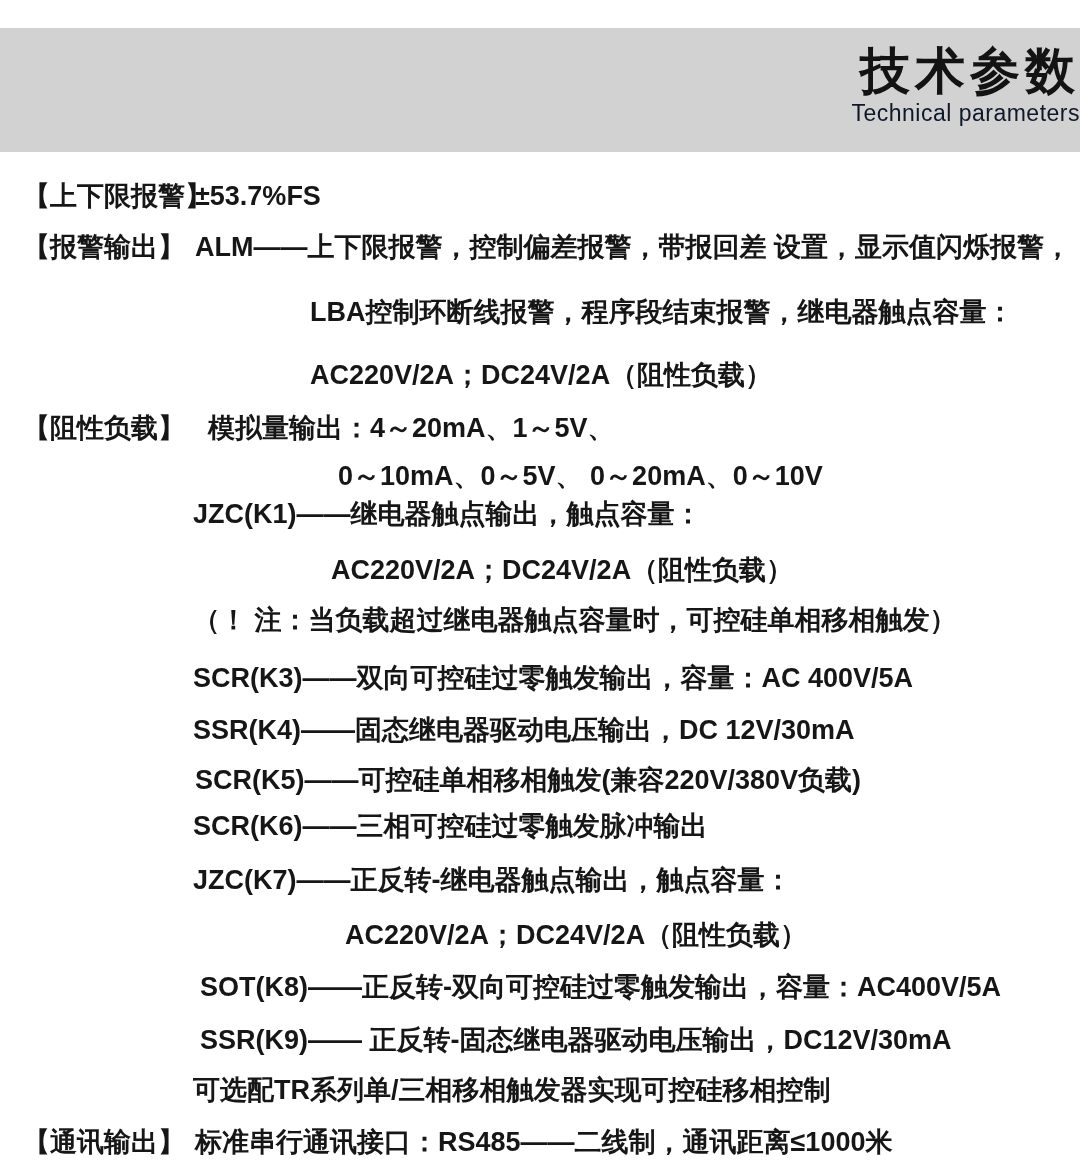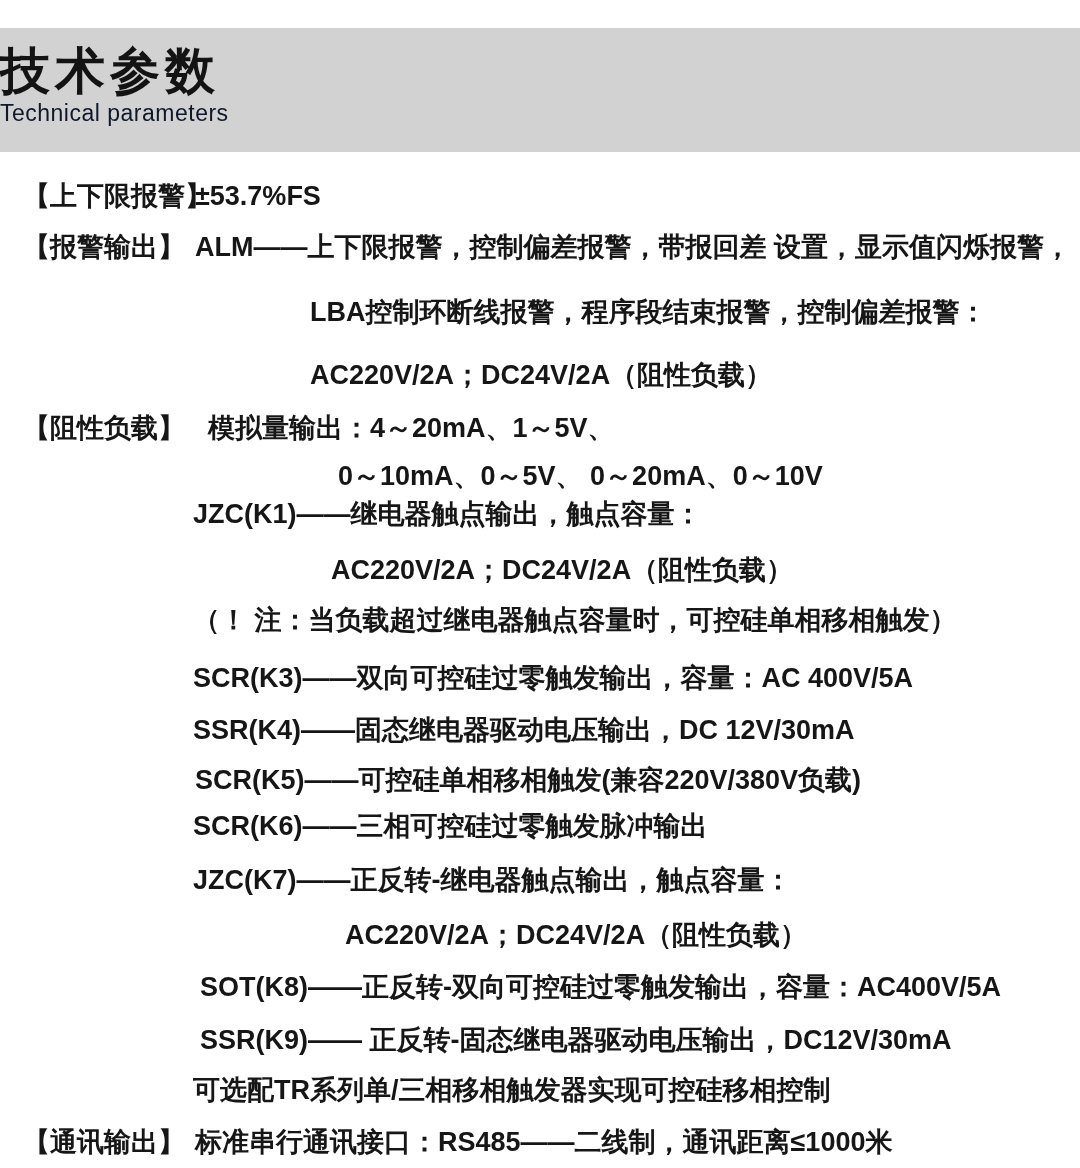--- a/index.html
+++ b/index.html
@@ -8,21 +8,21 @@
     width:1080px;height:1168px;
     background:#ffffff;
     font-family:"Liberation Sans","DejaVu Sans",sans-serif;
     color:#161616;
     overflow:hidden;
   }
   .banner{
     position:absolute;left:0;top:28px;
     width:1080px;height:124px;
     background:#d2d2d2;
-    text-align:left;
+    text-align:right;
     box-sizing:border-box;
     padding-top:14px;
   }
   .banner .title{
     font-size:50px;
     font-weight:700;
     letter-spacing:5px;
     color:#131313;
     line-height:58px;
   }
@@ -58,21 +58,21 @@
     <span class="lbl">【上下限报警】</span>
     <span class="txt" style="left:195px">±53.7%FS</span>
   </div>
 
   <div class="row" style="top:230px">
     <span class="lbl">【报警输出】</span>
     <span class="txt" style="left:195px">ALM——上下限报警，控制偏差报警，带报回差 设置，显示值闪烁报警，</span>
   </div>
 
   <div class="row" style="top:295px">
-    <span class="txt" style="left:310px">LBA控制环断线报警，程序段结束报警，控制偏差报警：</span>
+    <span class="txt" style="left:310px">LBA控制环断线报警，程序段结束报警，继电器触点容量：</span>
   </div>
 
   <div class="row" style="top:358px">
     <span class="txt" style="left:310px">AC220V/2A；DC24V/2A（阻性负载）</span>
   </div>
 
   <div class="row" style="top:411px">
     <span class="lbl">【阻性负载】</span>
     <span class="txt" style="left:208px">模拟量输出：4～20mA、1～5V、</span>
   </div>

